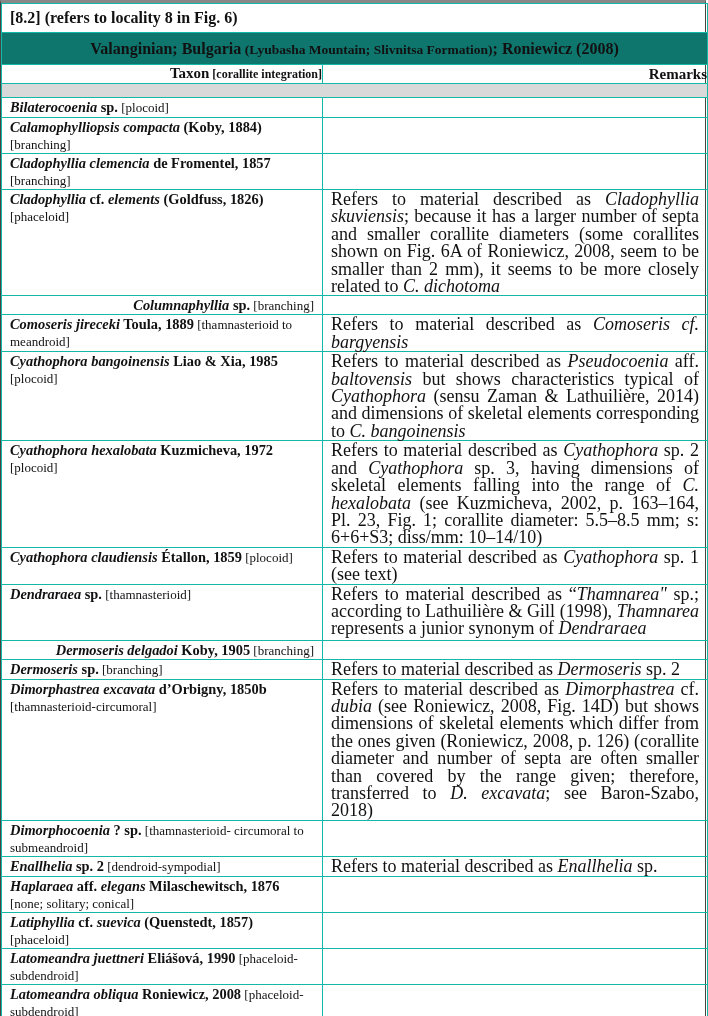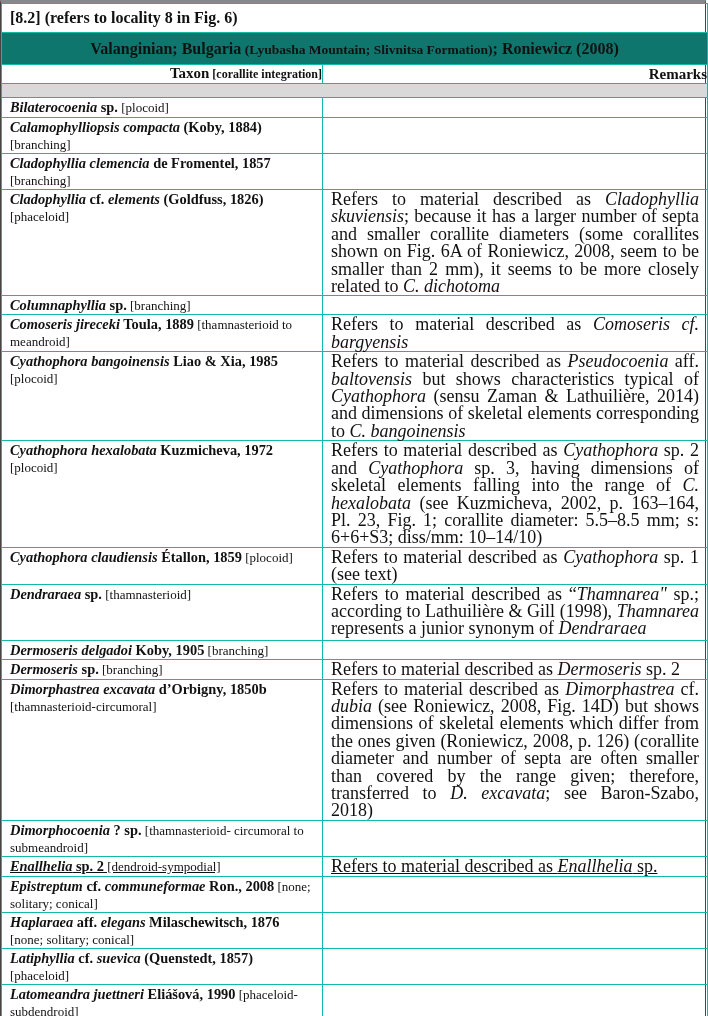--- a/index.html
+++ b/index.html
@@ -55,21 +55,21 @@
           <td class="remark"></td>
         </tr>
         <tr class="data-row" style="height: 36px;">
           <td class="taxon"><i>Cladophyllia</i><b> </b><i>clemencia</i><b> de Fromentel, 1857</b><span class="integ"> [branching]</span></td>
           <td class="remark"></td>
         </tr>
         <tr class="data-row" style="height: 62px;">
           <td class="taxon"><i>Cladophyllia</i><b> cf. </b><i>elements</i><b> (Goldfuss, 1826)</b><span class="integ"> [phaceloid]</span></td>
           <td class="remark"><span>Refers to material described as </span><i>Cladophyllia skuviensis</i><span>; because it has a larger number of septa and smaller corallite diameters (some corallites shown on Fig. 6A of Roniewicz, 2008, seem to be smaller than 2 mm), it seems to be more closely related to </span><i>C. dichotoma</i></td>
         </tr>
-        <tr class="data-row" style="height: 18px;">
+        <tr class="data-row" style="height: 18px; text-align: right;">
           <td class="taxon"><i>Columnaphyllia</i><b> sp.</b><span class="integ"> [branching]</span></td>
           <td class="remark"></td>
         </tr>
         <tr class="data-row" style="height: 36px;">
           <td class="taxon"><i>Comoseris</i><b> </b><i>jireceki</i><b> Toula, 1889</b><span class="integ"> [thamnasterioid to meandroid]</span></td>
           <td class="remark"><span>Refers to material described as </span><i>Comoseris cf. bargyensis</i></td>
         </tr>
         <tr class="data-row" style="height: 58px;">
           <td class="taxon"><i>Cyathophora</i><b> </b><i>bangoinensis</i><b> Liao &amp; Xia, 1985</b><span class="integ"> [plocoid]</span></td>
           <td class="remark"><span>Refers to material described as </span><i>Pseudocoenia</i><span> aff. </span><i>baltovensis</i><span> but shows characteristics typical of </span><i>Cyathophora</i><span> (sensu Zaman &amp; Lathuilière, 2014) and dimensions of skeletal elements corresponding to </span><i>C. bangoinensis</i></td>
@@ -79,43 +79,39 @@
           <td class="remark"><span>Refers to material described as </span><i>Cyathophora</i><span> sp. 2 and </span><i>Cyathophora</i><span> sp. 3, having dimensions of skeletal elements falling into the range of </span><i>C. hexalobata</i><span> (see Kuzmicheva, 2002, p. 163–164, Pl. 23, Fig. 1; corallite diameter: 5.5–8.5 mm; s: 6+6+S3; diss/mm: 10–14/10)</span></td>
         </tr>
         <tr class="data-row" style="height: 18px;">
           <td class="taxon"><i>Cyathophora</i><b> </b><i>claudiensis</i><b> Étallon, 1859</b><span class="integ"> [plocoid]</span></td>
           <td class="remark"><span>Refers to material described as </span><i>Cyathophora</i><span> sp. 1 (see text)</span></td>
         </tr>
         <tr class="data-row" style="height: 56px; margin-left: 20px;">
           <td class="taxon"><i>Dendraraea</i><b> sp.</b><span class="integ"> [thamnasterioid]</span></td>
           <td class="remark"><span>Refers to material described as “</span><i>Thamnarea"</i><span> sp.; according to Lathuilière &amp; Gill (1998), </span><i>Thamnarea</i><span> represents a junior synonym of </span><i>Dendraraea</i></td>
         </tr>
-        <tr class="data-row" style="height: 18px;">
+        <tr class="data-row" style="height: 18px; text-align: right;">
           <td class="taxon"><i>Dermoseris</i><b> </b><i>delgadoi</i><b> Koby, 1905</b><span class="integ"> [branching]</span></td>
           <td class="remark"></td>
         </tr>
         <tr class="data-row" style="height: 20px; margin-top: 20px;">
           <td class="taxon"><i>Dermoseris</i><b> sp.</b><span class="integ"> [branching]</span></td>
           <td class="remark"><span>Refers to material described as </span><i>Dermoseris</i><span> sp. 2</span></td>
         </tr>
         <tr class="data-row" style="height: 91px;">
           <td class="taxon"><i>Dimorphastrea</i><b> </b><i>excavata</i><b> d’Orbigny, 1850b</b><span class="integ"> [thamnasterioid-circumoral]</span></td>
           <td class="remark"><span>Refers to material described as </span><i>Dimorphastrea</i><span> cf. </span><i>dubia</i><span> (see Roniewicz, 2008, Fig. 14D) but shows dimensions of skeletal elements which differ from the ones given (Roniewicz, 2008, p. 126) (corallite diameter and number of septa are often smaller than covered by the range given; therefore, transferred to </span><i>D. excavata</i><span>; see Baron-Szabo, 2018)</span></td>
         </tr>
         <tr class="data-row" style="height: 36px;">
           <td class="taxon"><i>Dimorphocoenia</i><b> ? sp.</b><span class="integ"> [thamnasterioid- circumoral to submeandroid]</span></td>
           <td class="remark"></td>
         </tr>
-        <tr class="data-row" style="height: 20px; text-decoration: underline;">
+        <tr class="data-row" style="height: 20px;">
           <td class="taxon"><i>Enallhelia</i><b> sp. 2</b><span class="integ"> [dendroid-sympodial]</span></td>
           <td class="remark"><span>Refers to material described as </span><i>Enallhelia</i><span> sp.</span></td>
-        </tr>
-        <tr class="data-row" style="height: 35px;">
-          <td class="taxon"><i>Epistreptum</i><b> cf. </b><i>communeformae</i><b> Ron., 2008</b><span class="integ"> [none; solitary; conical]</span></td>
-          <td class="remark"></td>
         </tr>
         <tr class="data-row" style="height: 34px;">
           <td class="taxon"><i>Haplaraea</i><b> aff. </b><i>elegans</i><b> Milaschewitsch, 1876</b><span class="integ"> [none; solitary; conical]</span></td>
           <td class="remark"></td>
         </tr>
         <tr class="data-row" style="height: 35px; margin-left: 28px;">
           <td class="taxon"><i>Latiphyllia</i><b> cf. </b><i>suevica</i><b> (Quenstedt, 1857)</b><span class="integ"> [phaceloid]</span></td>
           <td class="remark"></td>
         </tr>
         <tr class="data-row" style="height: 36px;">

